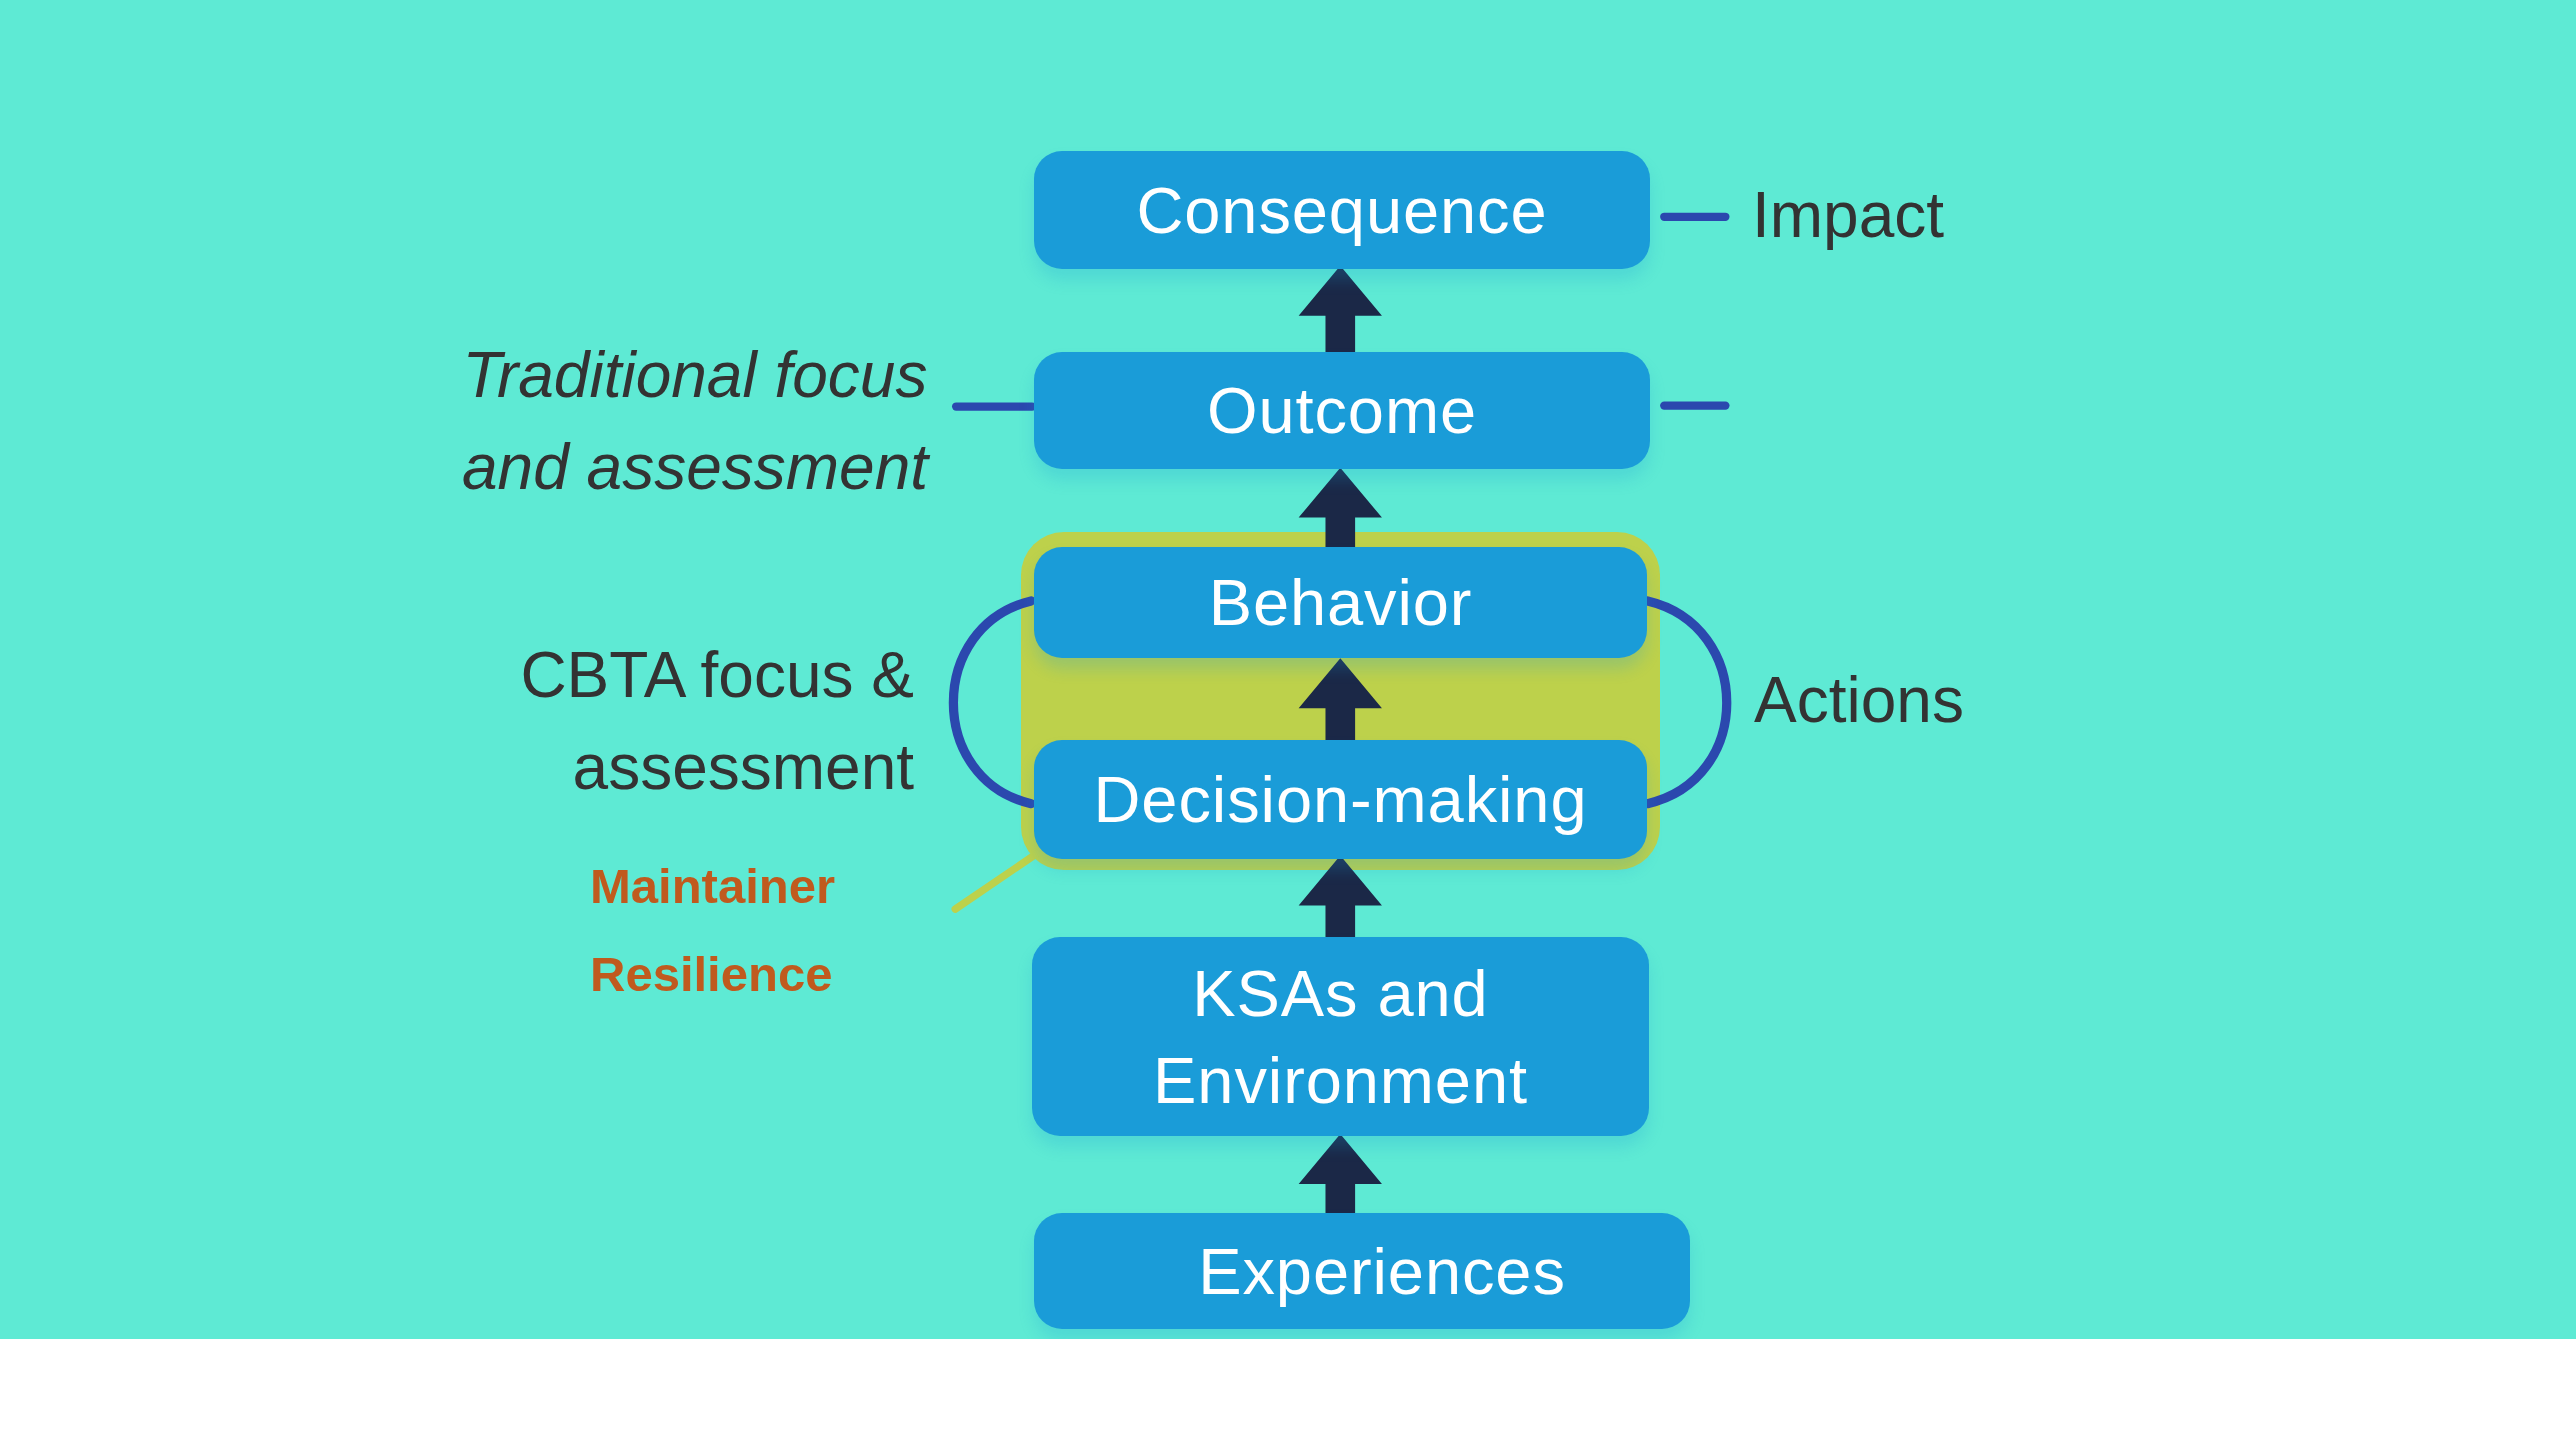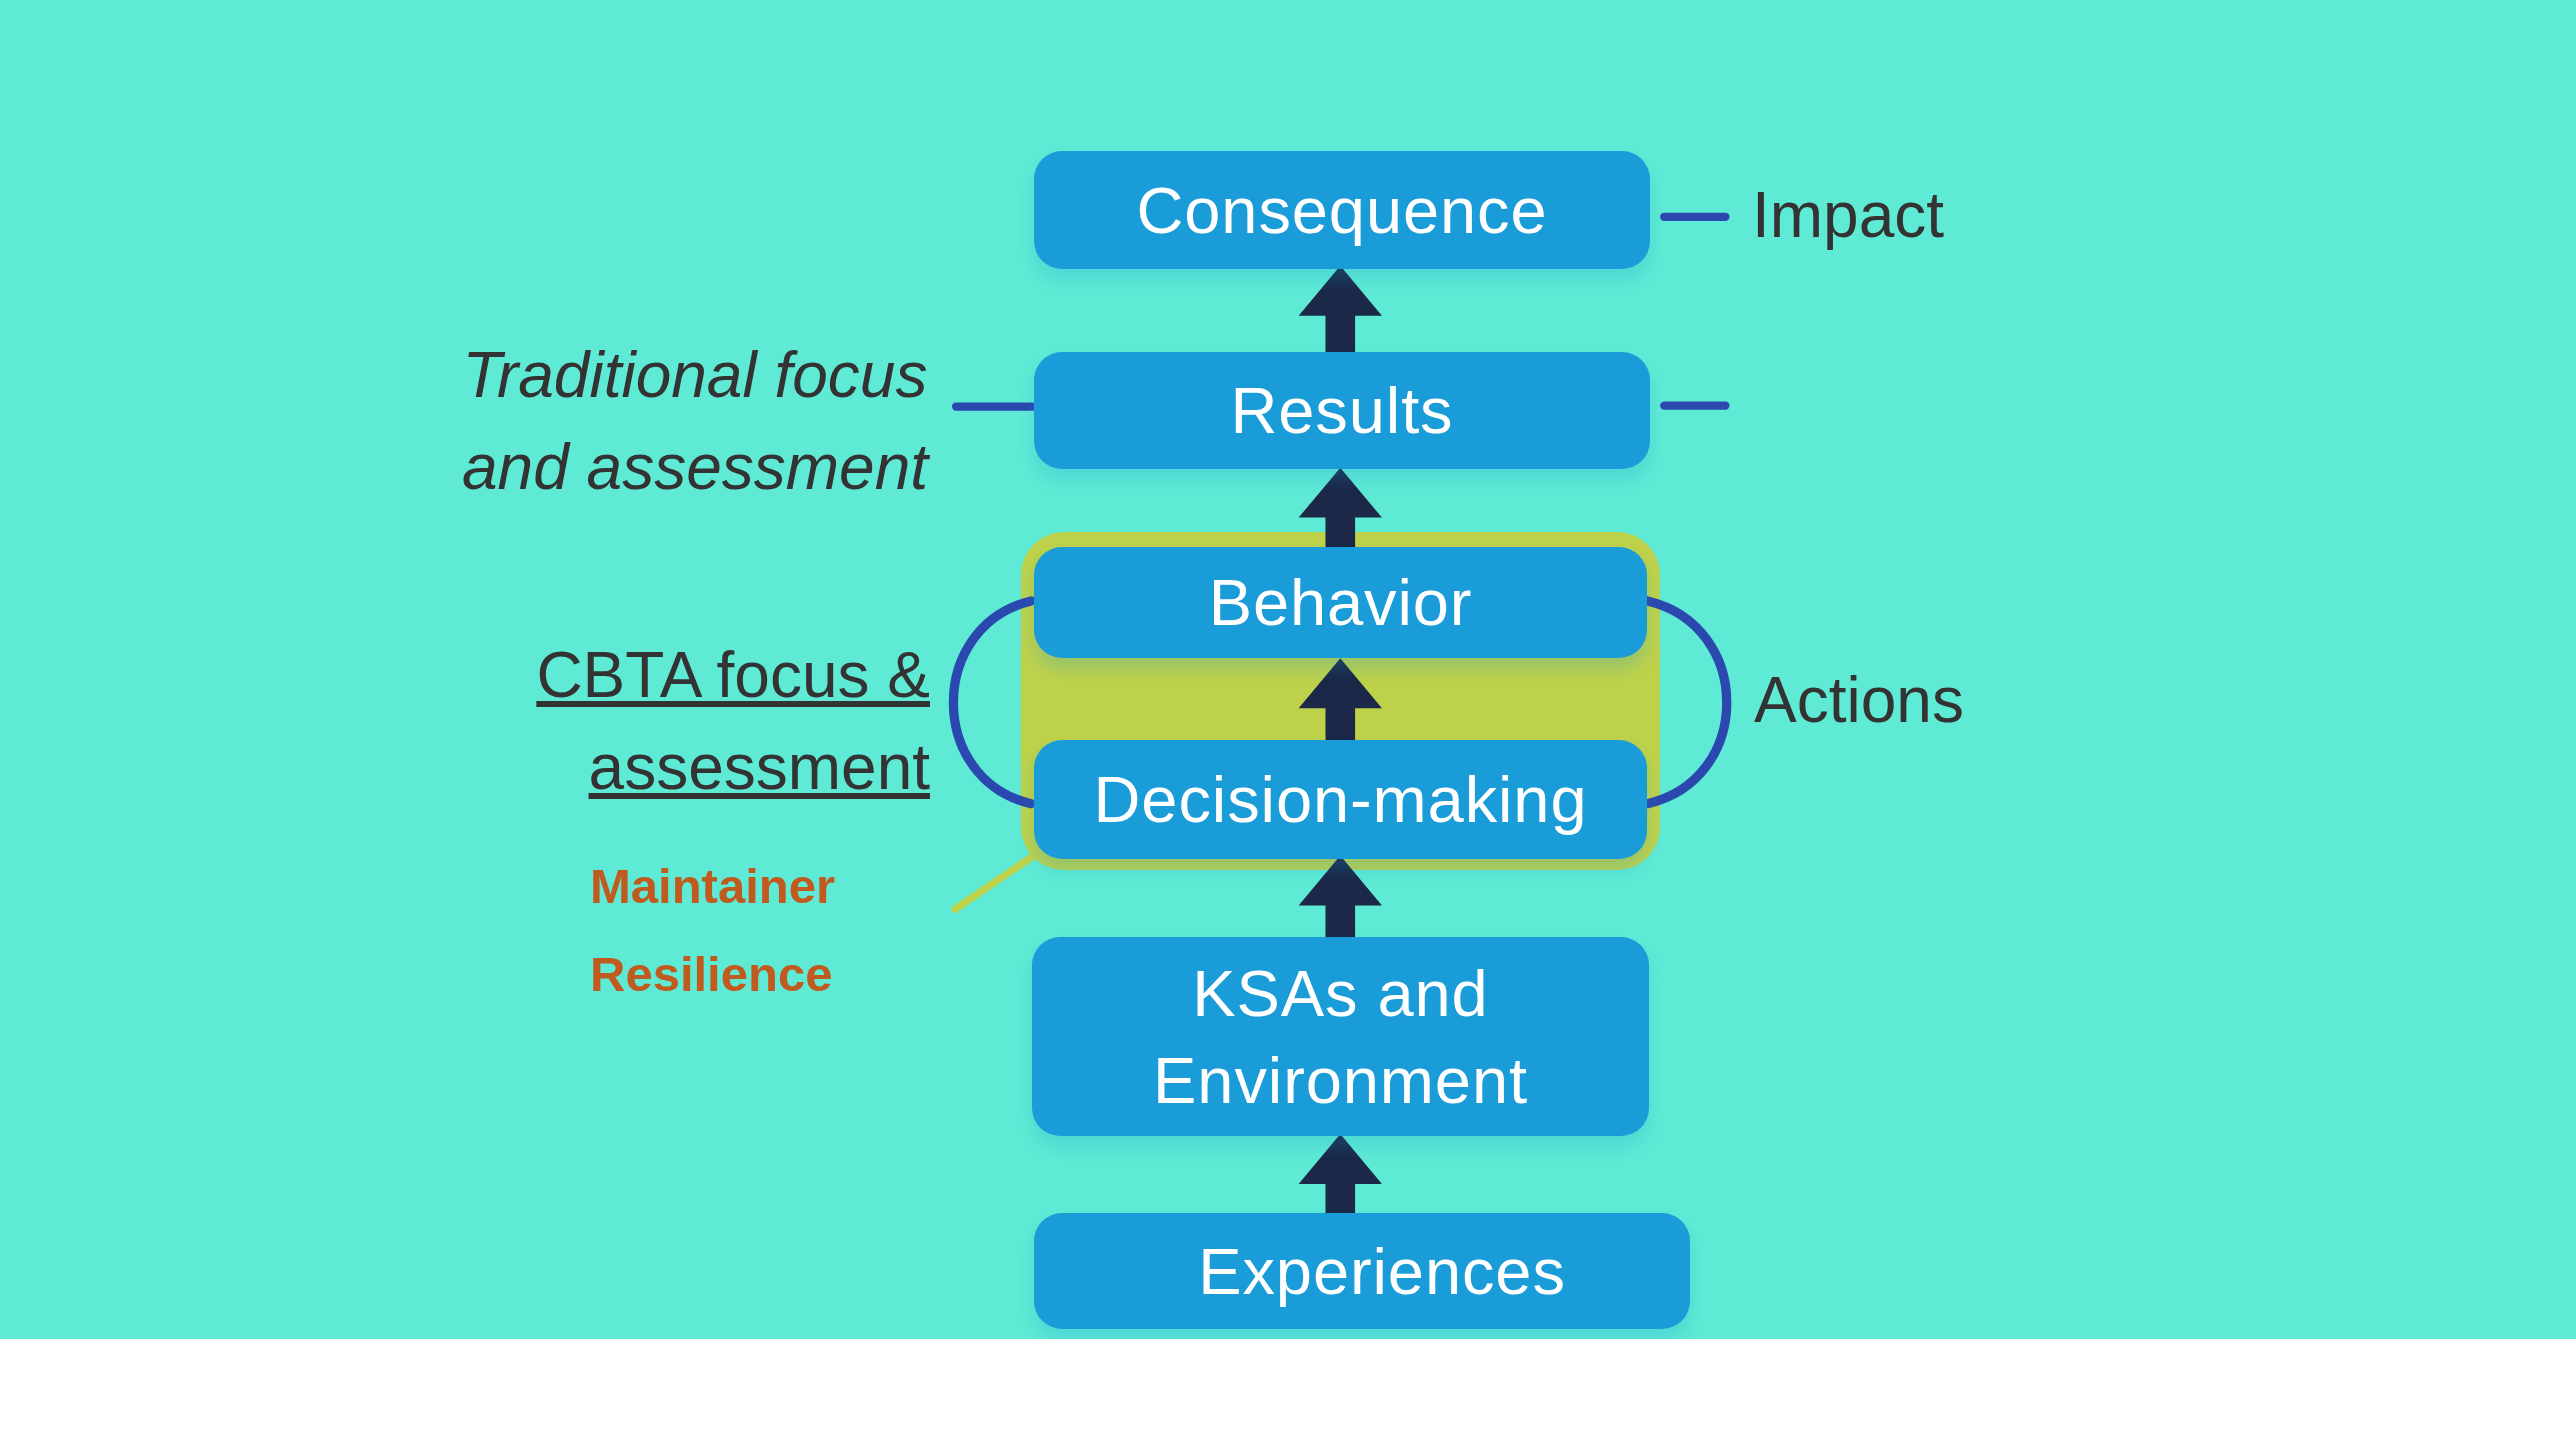--- a/index.html
+++ b/index.html
@@ -80,39 +80,39 @@
     <line class="link" x1="1033" y1="439" x2="1115" y2="439"></line>
 
     <path class="brace" d="M 1114 649 C 1002 676, 1002 842, 1114 868"></path>
     <path class="brace" d="M 1780 649 C 1894 676, 1894 842, 1780 868"></path>
 
     <line class="leader" x1="1120" y1="922" x2="1032" y2="982"></line>
   </svg>
 
   <div class="box" style="left:1034px; top:151px; width:616px; height:118px;">Consequence</div>
 
-  <div class="box" style="left:1034px; top:352px; width:616px; height:117px;">Results</div>
+  <div class="box" style="left:1034px; top:352px; width:616px; height:117px;">Outcome</div>
 
   <div class="box" style="left:1034px; top:547px; width:613px; height:111px;">Behavior</div>
 
   <div class="box" style="left:1034px; top:740px; width:613px; height:119px;">Decision-making</div>
 
   <div class="box" style="left:1032px; top:937px; width:617px; height:199px;">KSAs and
 Environment</div>
 
   <div class="box" style="left:1034px; top:1213px; width:616px; height:116px;padding-left:40px;">Experiences</div>
 
   <div class="side-label" style="left:1752px; top:181px; line-height:68px;">Impact</div>
 
 
   <div class="side-label" style="left:1754px; top:666px; line-height:68px;">Actions</div>
 
   <div class="side-label center" style="left:408px; top:329px; width:574px;">Traditional focus
 and assessment</div>
 
-  <div class="side-label right" style="left:449px; top:629px; width:481px;text-decoration:underline;">CBTA focus &amp;
+  <div class="side-label right" style="left:433px; top:629px; width:481px;">CBTA focus &amp;
 assessment</div>
 
   <div class="callout-label" style="left:590px; top:842px;">Maintainer
 Resilience</div>
 
 </div>
 
 
 </body></html>

